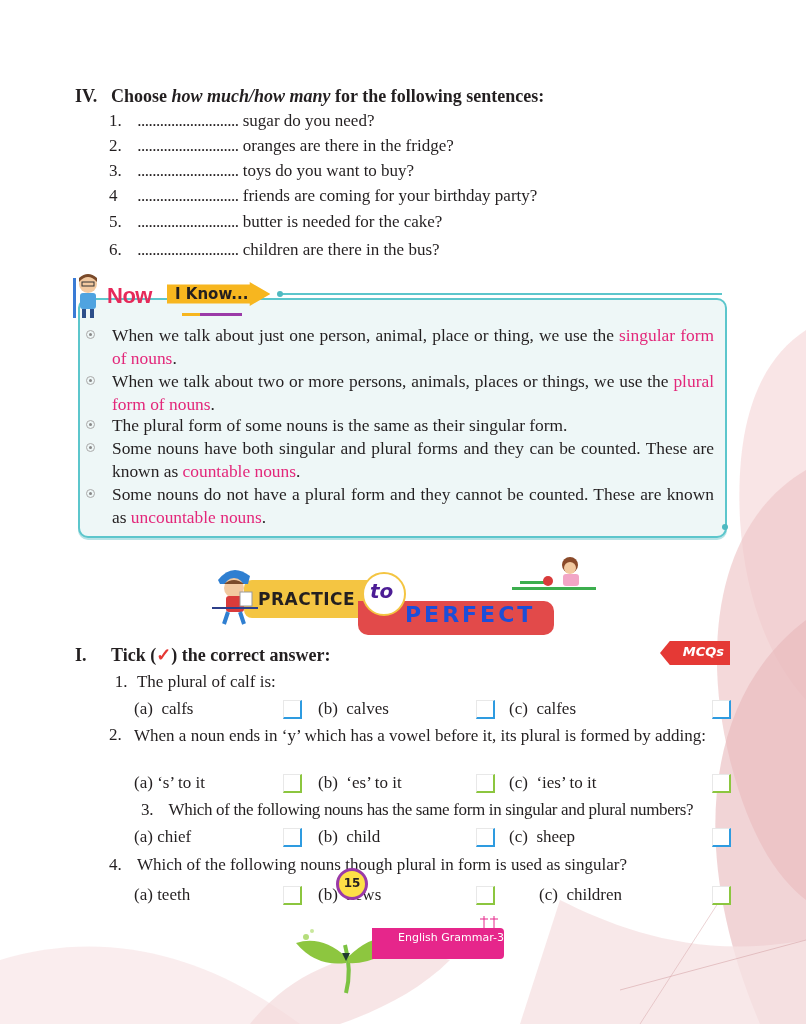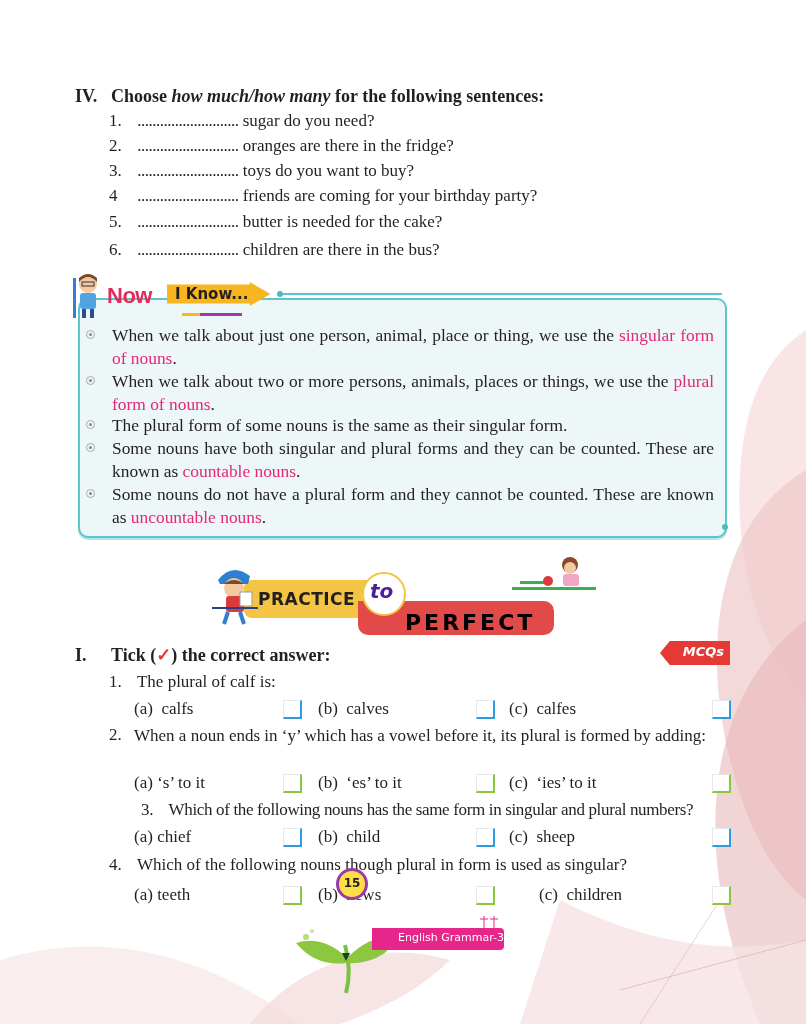--- a/index.html
+++ b/index.html
@@ -29,38 +29,38 @@
   .pink { color:#e3277a; }
 
   .now-text { font-family:Liberation Sans, sans-serif; font-weight:bold; font-size:22px; color:#e52a5a; letter-spacing:-0.5px; }
   .iknow { background:#f7b61f; color:#231f20; font-family:"DejaVu Sans", sans-serif; font-weight:bold; font-size:15px;
            padding:3px 22px 3px 8px; clip-path:polygon(0 10%, 80% 10%, 80% 0, 100% 50%, 80% 100%, 80% 90%, 0 90%); }
 
   
   .practice-pill { left:244px; top:580px; width:150px; height:38px; background:#f4c542; border-radius:8px 0 0 8px; }
   .practice-text { left:258px; top:589px; font-family:"DejaVu Sans", sans-serif; font-weight:900; font-size:17px; color:#231f20; letter-spacing:0.5px; }
   .perfect-pill { left:358px; top:601px; width:196px; height:34px; background:#e24a4a; border-radius:0 10px 10px 10px; }
-  .perfect-text { left:405px; top:602px; font-family:"DejaVu Sans", sans-serif; font-weight:bold; font-size:22px; color:#000000; letter-spacing:3px;margin-top:8px; }
+  .perfect-text { left:405px; top:602px; font-family:"DejaVu Sans", sans-serif; font-weight:bold; font-size:22px; color:#1d4ed8; letter-spacing:3px; }
   .to-circle { left:362px; top:572px; width:44px; height:44px; border-radius:50%; background:#fff; border:2px solid #f4c542; box-sizing:border-box; }
   .to-text { left:370px; top:579px; font-family:"DejaVu Sans", sans-serif; font-style:italic; font-weight:bold; font-size:20px; color:#4c1d95; }
 
   
   .mcq-tag { left:660px; top:641px; width:70px; height:24px; background:#e53935;
              clip-path:polygon(14% 0, 100% 0, 100% 100%, 14% 100%, 0 50%); }
   .mcq-tag span { position:absolute; right:6px; top:3px; font-family:"DejaVu Sans", sans-serif; font-weight:bold; font-style:italic; font-size:13px; color:#fff; }
   .q-line { font-family:"Liberation Serif", serif; font-size:17px; white-space:nowrap; }
   .q-line .num { display:inline-block; width:24px; }
   .q-wrap { font-family:"Liberation Serif", serif; font-size:17px; line-height:22px; text-align:justify; }
   .opt { font-family:"Liberation Serif", serif; font-size:17px; white-space:nowrap; }
   .box { width:19px; height:19px; background:#fff; box-sizing:border-box; border-right:2px solid; border-bottom:2px solid; border-top:1px solid #e8e8e8; border-left:1px solid #e8e8e8; }
   .box.blue { border-right-color:#2e9be0; border-bottom-color:#2e9be0; }
   .box.green { border-right-color:#8cc63f; border-bottom-color:#8cc63f; }
 
   
-  .footer-band { left:372px; top:928px; width:132px; height:22px; background:#e6268b; border-radius:0 4px 4px 0;text-align:center; }
+  .footer-band { left:372px; top:928px; width:132px; height:31px; background:#e6268b; border-radius:0 4px 4px 0;text-align:center; }
   .footer-band span { position:absolute; left:26px; top:3px; font-family:"DejaVu Sans", sans-serif; font-size:11px; color:#fff; white-space:nowrap; }
   .page-circle { left:336px; top:868px; width:32px; height:32px; border-radius:50%; background:#fde047; border:3px solid #9b3aa8; box-sizing:border-box; }
   .page-circle span { position:absolute; left:0; right:0; top:5px; text-align:center; font-family:"DejaVu Sans", sans-serif; font-weight:bold; font-size:12px; color:#231f20; }
 </style>
 </head>
 <body>
 
 <svg class="bg-deco" width="806" height="1024">
   <path d="M806 330 C760 360 735 420 740 520 C745 600 770 660 806 700 Z" fill="#f7dfe0" opacity="0.8"></path>
   <path d="M806 470 C720 520 700 640 730 760 C750 840 780 880 806 900 Z" fill="#efc9cb" opacity="0.7"></path>
@@ -160,21 +160,21 @@
     <circle cx="38" cy="26" r="5" fill="#d93b3b"></circle>
   </svg>
 
   <div class="abs sec-head" style="left:75px; top:644px;">
     <span class="roman">I.</span><span>Tick (</span><span style="color:#e53935;">✓</span><span>) the correct answer:</span>
   </div>
   <div class="abs mcq-tag">
       <span>MCQs</span>
     </div>
 
-  <div class="abs q-line" style="left:109px; top:672px;">
+  <div class="abs q-line" style="left:109px; top:672px;text-align:center;">
     <span class="num">1.</span> <span>The plural of calf is:</span>
   </div>
   <div class="abs opt" style="left:134px; top:699px;"><span>(a)</span>&nbsp; <span>calfs</span></div>
   <div class="abs box blue" style="left:283px; top:700px;"></div>
   <div class="abs opt" style="left:318px; top:699px;"><span>(b)</span>&nbsp; <span>calves</span></div>
   <div class="abs box blue" style="left:476px; top:700px;"></div>
   <div class="abs opt" style="left:509px; top:699px;"><span>(c)</span>&nbsp; <span>calfes</span></div>
   <div class="abs box blue" style="left:712px; top:700px;"></div>
 
   <div class="abs q-line" style="left:109px; top:725px;">

